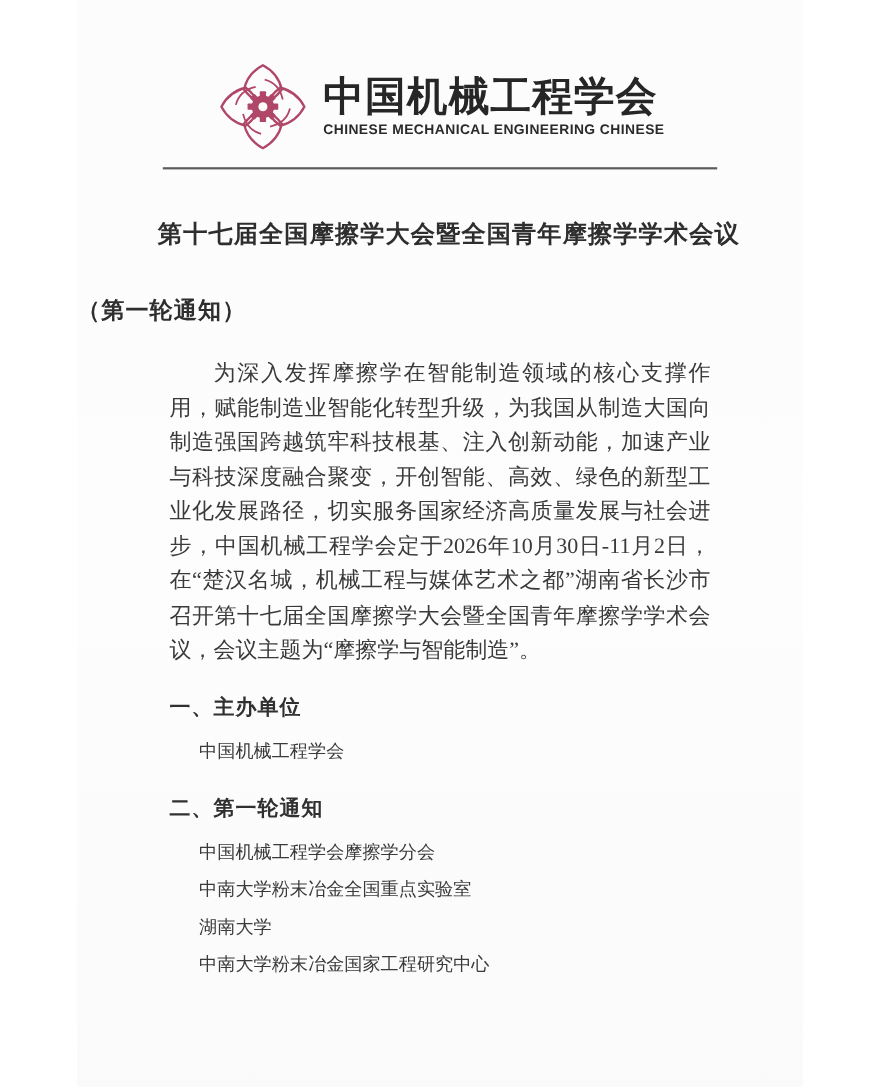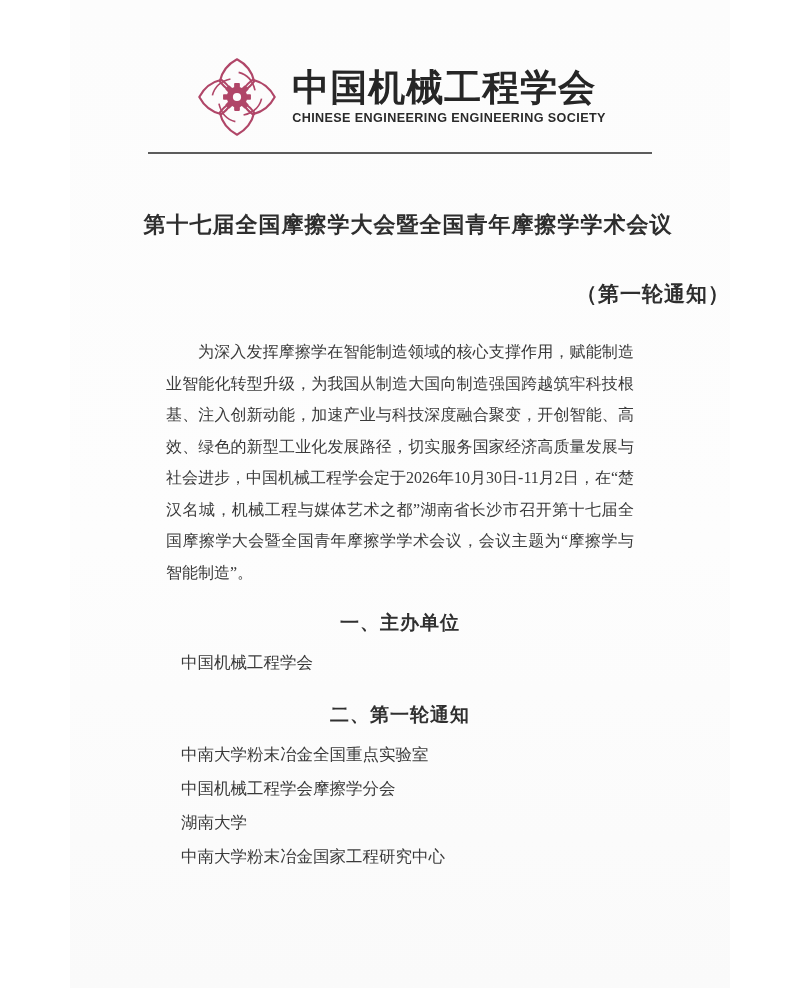--- a/index.html
+++ b/index.html
@@ -40,57 +40,56 @@
     color:#2a2a2a;
     white-space:nowrap;
   }
   .header-rule{
     margin:14px 78px 0 78px;
     border:none;
     border-top:2px solid #5c5c5c;
   }
   
   .doc-title{
-    margin-top:56px;
+    margin-top:44px;
     text-align:center;
     font-family:"Liberation Sans","DejaVu Sans",sans-serif;
     font-weight:700;
     font-size:22px;
     letter-spacing:1px;
     color:#2e2e2e;
     padding-left:16px;
   }
   .doc-subtitle{
     margin-top:40px;
-    text-align:right;
+    text-align:left;
     font-family:"Liberation Sans","DejaVu Sans",sans-serif;
     font-weight:700;
     font-size:21px;
     letter-spacing:1px;
     color:#2e2e2e;
   }
   
   .content{
     margin:28px 84px 0 84px;
   }
   .content p{
-    margin:12px;
-    font-size:16px;
+    margin:0;
+    font-size:20px;
     line-height:31.5px;
     text-align:justify;
     text-indent:2em;
     color:#3a3a3a;
   }
   .section-heading{
     margin:22px 0 0 0;
     font-size:19px;
     font-weight:700;
     color:#303030;
     letter-spacing:1px;
-    text-align:center;
   }
   .org-list{margin:10px 0 0 0;padding:0;list-style:none;}
   .org-item{
     margin-left:27px;
     font-size:16.5px;
     line-height:34px;
     color:#3a3a3a;
   }
 </style>
 </head>
@@ -122,40 +121,40 @@
           <rect x="46.5" y="60" width="7" height="7" rx="1" transform="rotate(45 50 50)"></rect>
           <rect x="33" y="46.5" width="7" height="7" rx="1" transform="rotate(45 50 50)"></rect>
           <rect x="60" y="46.5" width="7" height="7" rx="1" transform="rotate(45 50 50)"></rect>
         </g>
         <circle cx="50" cy="50" r="12.5"></circle>
       </g>
       <circle cx="50" cy="50" r="5" fill="#fdfdfd"></circle>
     </svg>
     <div class="logo-text">
       <span class="logo-cn">中国机械工程学会</span>
-      <span class="logo-en">CHINESE ENGINEERING ENGINEERING SOCIETY</span>
+      <span class="logo-en">CHINESE MECHANICAL ENGINEERING CHINESE</span>
     </div>
   </div>
 
   <hr class="header-rule">
 
   <div class="doc-title">第十七届全国摩擦学大会暨全国青年摩擦学学术会议</div>
   <div class="doc-subtitle">（第一轮通知）</div>
 
   <div class="content">
     <p>为深入发挥摩擦学在智能制造领域的核心支撑作用，赋能制造业智能化转型升级，为我国从制造大国向制造强国跨越筑牢科技根基、注入创新动能，加速产业与科技深度融合聚变，开创智能、高效、绿色的新型工业化发展路径，切实服务国家经济高质量发展与社会进步，中国机械工程学会定于2026年10月30日-11月2日，在“楚汉名城，机械工程与媒体艺术之都”湖南省长沙市召开第十七届全国摩擦学大会暨全国青年摩擦学学术会议，会议主题为“摩擦学与智能制造”。</p>
 
     <div class="section-heading">一、主办单位</div>
     <ul class="org-list">
       <li class="org-item">中国机械工程学会</li>
     </ul>
 
     <div class="section-heading">二、第一轮通知</div>
     <ul class="org-list">
+      <li class="org-item">中国机械工程学会摩擦学分会</li>
       <li class="org-item">中南大学粉末冶金全国重点实验室</li>
-      <li class="org-item">中国机械工程学会摩擦学分会</li>
       <li class="org-item">湖南大学</li>
       <li class="org-item">中南大学粉末冶金国家工程研究中心</li>
 
     </ul>
   </div>
 
 </div>
 
 </body></html>

